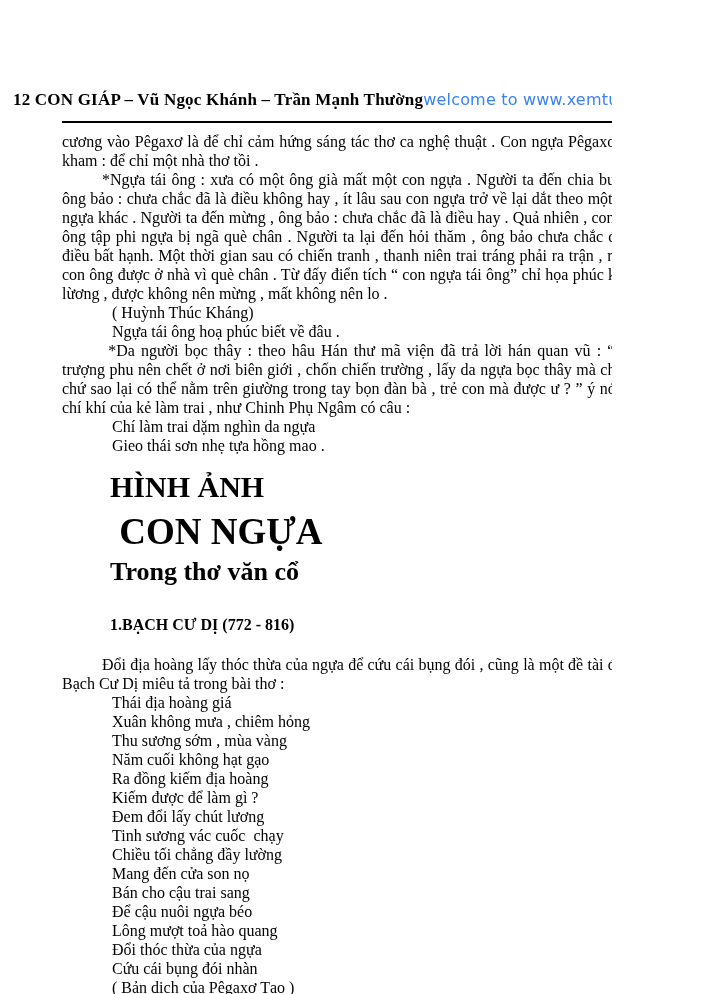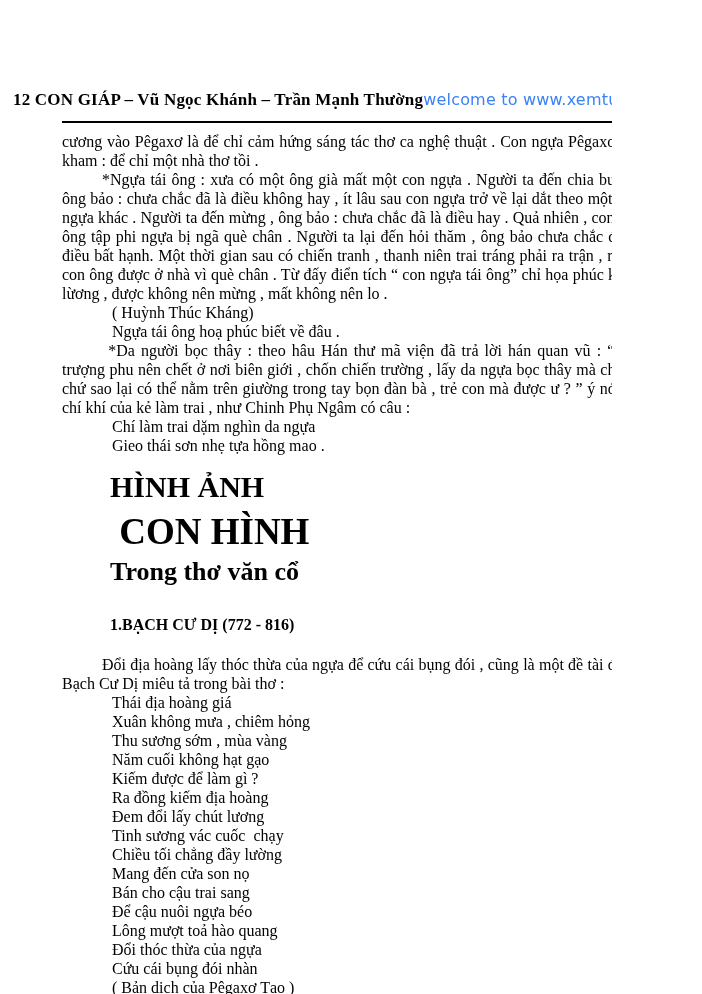--- a/index.html
+++ b/index.html
@@ -102,35 +102,35 @@
 
     <p class="para indent"> *Da người bọc thây : theo hâu Hán thư mã viện đã trả lời hán quan vũ : “ đại trượng phu nên chết ở nơi biên giới , chốn chiến trường , lấy da ngựa bọc thây mà chôn , chứ sao lại có thể nằm trên giường trong tay bọn đàn bà , trẻ con mà được ư ? ” ý nói về chí khí của kẻ làm trai , như Chinh Phụ Ngâm có câu :</p>
 
     <div class="verse">
         <div class="verse-line">Chí làm trai dặm nghìn da ngựa</div>
         <div class="verse-line">Gieo thái sơn nhẹ tựa hồng mao .</div>
       </div>
 
     <div class="title-block">
       <div class="title-line1">HÌNH ẢNH</div>
-      <div class="title-line2"> CON HÌNH</div>
+      <div class="title-line2"> CON NGỰA</div>
       <div class="title-line3">Trong thơ văn cổ</div>
     </div>
 
     <h2 class="section-heading">1.BẠCH CƯ DỊ (772 - 816)</h2>
 
     <p class="para indent after-heading">Đổi địa hoàng lấy thóc thừa của ngựa để cứu cái bụng đói , cũng là một đề tài được Bạch Cư Dị miêu tả trong bài thơ :</p>
 
     <div class="verse">
         <div class="verse-line">Thái địa hoàng giá</div>
         <div class="verse-line">Xuân không mưa , chiêm hỏng</div>
         <div class="verse-line">Thu sương sớm , mùa vàng</div>
         <div class="verse-line">Năm cuối không hạt gạo</div>
+        <div class="verse-line">Ra đồng kiếm địa hoàng</div>
         <div class="verse-line">Kiếm được để làm gì ?</div>
-        <div class="verse-line">Ra đồng kiếm địa hoàng</div>
         <div class="verse-line">Đem đổi lấy chút lương</div>
         <div class="verse-line">Tinh sương vác cuốc  chạy</div>
         <div class="verse-line">Chiều tối chẳng đầy lường</div>
         <div class="verse-line">Mang đến cửa son nọ</div>
         <div class="verse-line">Bán cho cậu trai sang</div>
         <div class="verse-line">Để cậu nuôi ngựa béo</div>
         <div class="verse-line">Lông mượt toả hào quang</div>
         <div class="verse-line">Đổi thóc thừa của ngựa</div>
         <div class="verse-line">Cứu cái bụng đói nhàn</div>
         <div class="verse-line">( Bản dịch của Pêgaxơ Tạo )</div>

